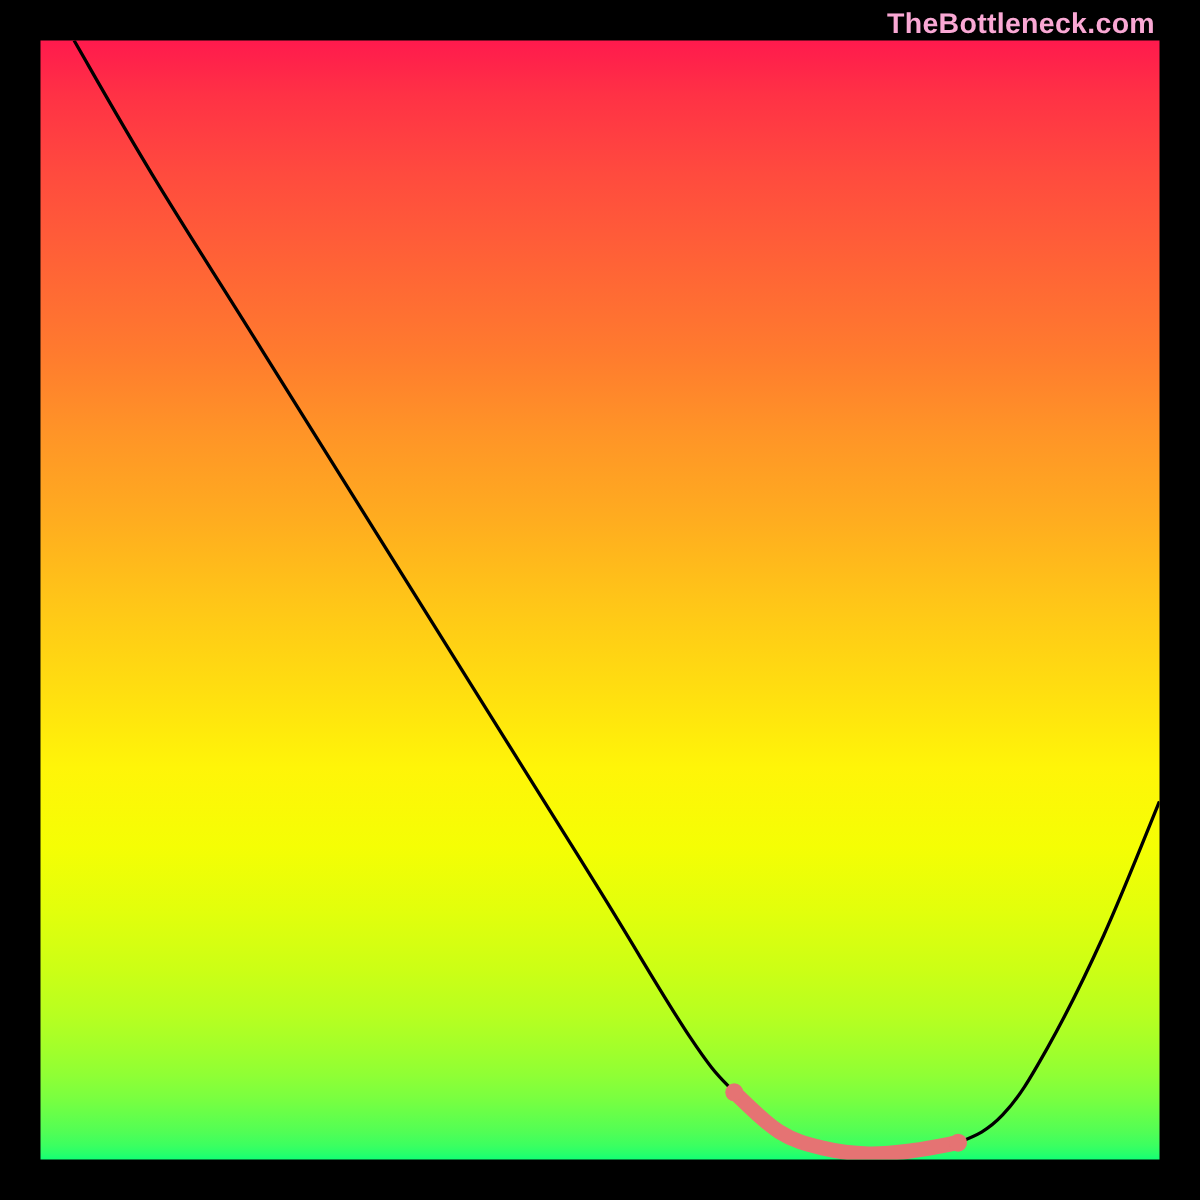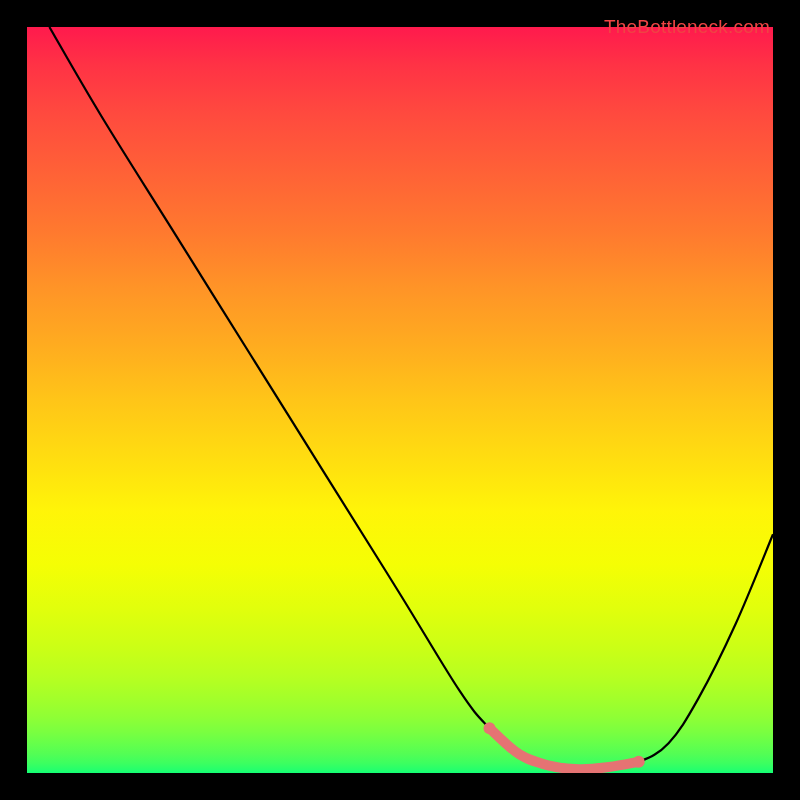--- a/index.html
+++ b/index.html
@@ -40,25 +40,25 @@
       #66ff4a 96%,
       #52fe55 97.5%,
       #3cff60 98.7%,
       #27ff6b 99.5%,
       #13ff75 100%
     );
   }
 
   .watermark {
     position: absolute;
-    top: 16px;
+    top: 6px;
     right: 30px;
-    color: #ef4444;
+    color: #f9a8d4;
     font-size: 19px;
-    font-weight: 400;
+    font-weight: 700;
     z-index: 10;
     letter-spacing: 0.2px;
   }
 
   .curve-svg {
     position: absolute;
     left: 0; top: 0;
     width: 100%; height: 100%;
     z-index: 5;
   }

